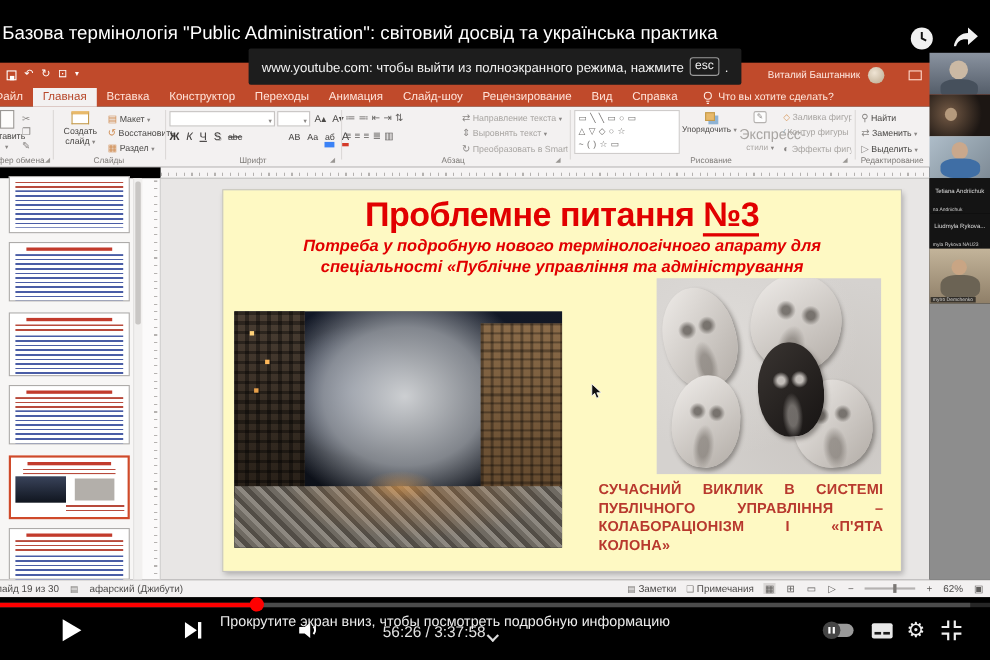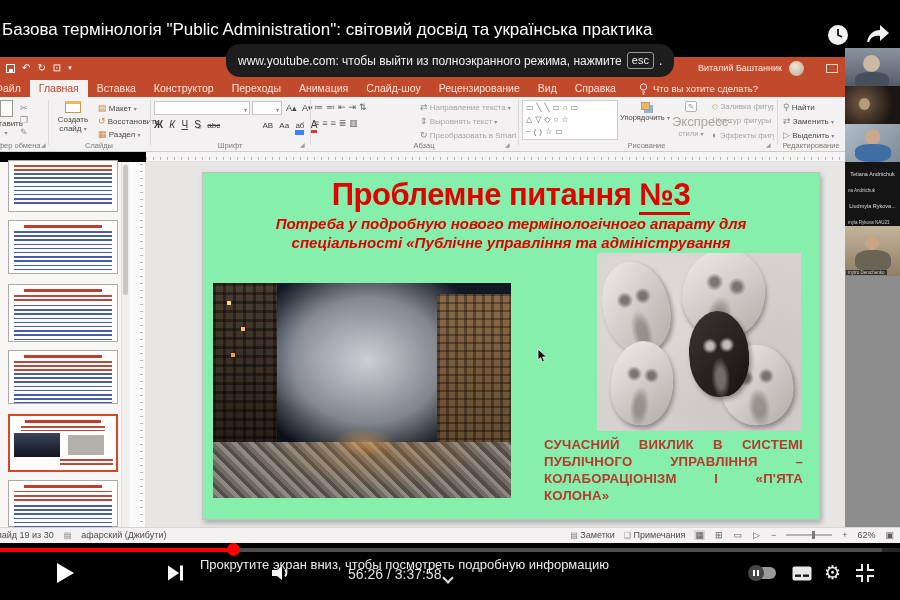--- a/index.html
+++ b/index.html
@@ -4,21 +4,21 @@
 <style>
   html,body{margin:0;padding:0;background:#000;}
   *{box-sizing:border-box;font-family:"Liberation Sans",sans-serif;}
   #screen{position:relative;width:900px;height:600px;background:#000;overflow:hidden;}
   .abs{position:absolute;}
 
   
   #yt-title{left:2px;top:20px;color:#fff;font-size:17px;width:840px;white-space:nowrap;}
   #yt-clock{left:826px;top:23px;}
   #yt-share{left:864px;top:24px;}
-  #toast{left:226px;top:44px;height:33px;background:#1d1d1d;border-radius:14px;
+  #toast{left:226px;top:44px;height:33px;background:#1d1d1d;border-radius:2px;
          display:flex;align-items:center;padding:0 12px;color:#f1f1f1;font-size:12px;white-space:nowrap;z-index:60;}
   #toast .key{border:1px solid #9a9a9a;border-radius:3px;padding:0 4px;margin:0 5px;font-size:11px;line-height:15px;}
 
   
   #pp-titlebar{left:0;top:57px;width:900px;height:23px;background:#c04a2b;}
   .qat{position:absolute;top:5px;display:flex;gap:7px;align-items:center;color:#fff;}
   .qat .g{font-size:10px;line-height:12px;}
   .savebox{width:9px;height:9px;border:1px solid #fff;position:relative;}
   .savebox::after{content:"";position:absolute;left:2px;top:4px;width:4px;height:4px;background:#fff;}
   #tb-user{position:absolute;right:118px;top:6px;color:#ffe9e2;font-size:9px;}
@@ -61,21 +61,21 @@
   .thumb{position:absolute;left:8px;width:110px;background:#fff;border:1px solid #adaba9;}
   .thumb.sel{border:2px solid #cf4a2a;}
   .tt{height:3px;background:#c23b2c;margin:4px auto 3px auto;width:72%;}
   .tl{margin:2px 5px;background:repeating-linear-gradient(180deg,#4a5da6 0 1.5px,transparent 1.5px 4.2px);}
   .tlr{margin:2px 5px;background:repeating-linear-gradient(180deg,#b84a3c 0 1.5px,transparent 1.5px 4.2px);}
   #t-scroll{left:121px;top:162px;width:8px;height:365px;background:#f1f0ef;border-left:1px solid #e3e1e0;}
   #t-scroll .th{position:absolute;left:1px;top:3px;width:5px;height:130px;background:#c9c7c5;border-radius:2px;}
 
   
   #canvas{left:146px;top:162px;width:699px;height:365px;background:#e8e6e5;}
-  #slide{position:absolute;left:56px;top:10px;width:618px;height:348px;background:#86efac;border:1px solid #c4c2c1;
+  #slide{position:absolute;left:56px;top:10px;width:618px;height:348px;background:#fef9c3;border:1px solid #c4c2c1;
          box-shadow:2px 3px 5px rgba(0,0,0,.25);overflow:hidden;}
   #s-title{margin-top:4px;text-align:center;font-size:31px;font-weight:bold;color:#e10000;letter-spacing:-.5px;}
   #s-title .num{border-bottom:3px solid #e10000;}
   #s-sub{margin-top:1px;text-align:center;font-size:15px;font-weight:bold;font-style:italic;color:#e10000;line-height:19px;}
   #s-terror{position:absolute;left:96px;top:86px;font-size:21px;font-weight:bold;color:#e10000;letter-spacing:.5px;}
   #img-building{position:absolute;left:10px;top:110px;width:298px;height:215px;overflow:hidden;background:
       radial-gradient(55% 65% at 52% 36%, rgba(214,216,218,.95) 0%, rgba(158,162,168,.8) 45%, rgba(40,46,58,0) 74%),
       radial-gradient(30% 40% at 36% 34%, rgba(128,148,198,.55), transparent 70%),
       linear-gradient(#121826,#0b0e14);}
   .bldg-l{position:absolute;left:0;top:0;width:64px;height:78%;background:
@@ -245,21 +245,21 @@
     </div>
     <div class="glabel" style="left:150px;width:160px;">Шрифт</div>
     <span class="launch" style="left:300px;">◢</span>
     <div class="rb-div" style="left:310px;"></div>
 
     <div class="rbtn" style="left:314px;top:5px;font-size:9px;letter-spacing:3px;color:#5f5d5b;">≔≕⇤⇥⇅</div>
     <div class="rbtn" style="left:314px;top:21px;font-size:9px;letter-spacing:3px;color:#5f5d5b;">≡≡≡≣▥</div>
     <div class="rbtn gray" style="left:420px;top:5px;"><span class="rico">⇄</span> <span>Направление текста</span> <span class="caret">▾</span></div>
     <div class="rbtn gray" style="left:420px;top:19px;"><span class="rico">⇕</span> <span>Выровнять текст</span> <span class="caret">▾</span></div>
     <div class="rbtn gray" style="left:420px;top:33px;width:96px;overflow:hidden;"><span class="rico">↻</span> <span>Преобразовать в SmartArt</span></div>
-    <div class="glabel" style="left:320px;width:208px;">Абзац</div>
+    <div class="glabel" style="left:308px;width:208px;">Абзац</div>
     <span class="launch" style="left:505px;">◢</span>
     <div class="rb-div" style="left:518px;"></div>
 
     <div class="shapebox" style="left:522px;top:3px;width:96px;height:40px;">▭╲╲▭○▭<br>△▽◇○☆<br>~()☆▭</div>
     <div class="rbtn" style="left:620px;top:4px;width:50px;text-align:center;">
       <div class="arr-ic"></div>
       <span style="font-size:7.5px;">Упорядочить</span> <span class="caret">▾</span>
     </div>
     <div class="rbtn gray" style="left:672px;top:4px;width:38px;text-align:center;">
       <div class="qs-ic">✎</div>

